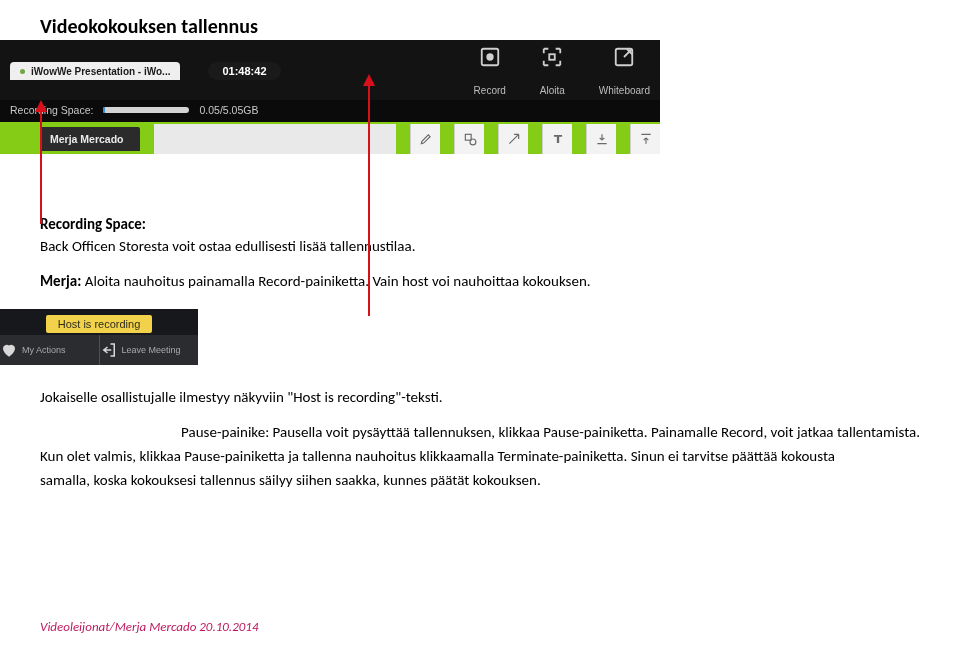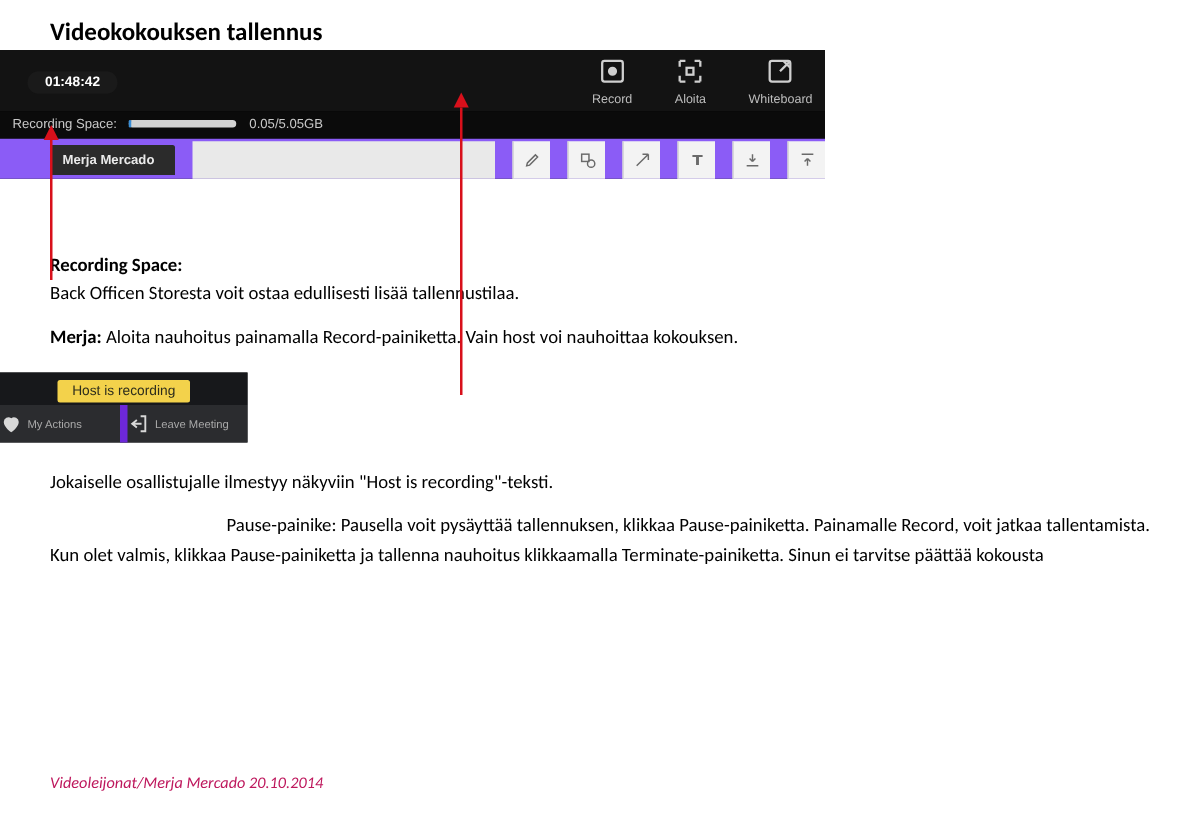--- a/index.html
+++ b/index.html
@@ -47,41 +47,41 @@
     }
     .tab .dot { width: 5px; height: 5px; border-radius: 50%; background: #6ea743; display: inline-block; }
     .badge-time {
       background: #1a1a1a;
       border-radius: 10px;
       font-size: 11px;
       font-weight: bold;
       padding: 3px 14px;
       margin-left: 12px;
     }
-    .ctl { display: flex; flex-direction: column; align-items: center; color: #bdbdbd; cursor: pointer; gap: 6px; }
+    .ctl { display: flex; flex-direction: column; align-items: center; color: #bdbdbd; cursor: pointer; gap: 17px; }
     .ctl .icon { width: 22px; height: 22px; display: flex; align-items: center; justify-content: center; }
     .ctl-label { font-size: 10px; }
     .ctl + .ctl { margin-left: 18px; }
     .shot1-row2 {
       background: #0b0b0b;
       display: flex;
       align-items: center;
       padding: 4px 10px 6px;
       font-size: 10.5px;
       color: #c8c8c8;
       gap: 10px;
     }
     .prog-outer {
       width: 86px; height: 6px; border-radius: 3px; background: #d3d3d3; position: relative;
     }
     .prog-inner { position: absolute; left: 0; top: 0; bottom: 0; width: 2px; background: #3a8ed6; border-radius: 3px; }
 
     
     .shot1-wb {
-      background: #8b5cf6;
+      background: #84cc16;
       display: flex;
       align-items: center;
       padding: 2px 0 0 0;
       gap: 14px;
     }
     .wb-name {
       background: #2b2b2b;
       color: #eaeaea;
       font-size: 10.5px;
       font-weight: bold;
@@ -136,35 +136,39 @@
     .shot2-row2 { display: flex; }
     .shot2-item {
       flex: 1;
       background: #2b2c2f;
       display: flex; flex-direction: row; align-items: center;
       padding: 6px 0 6px;
       gap: 4px;
       color: #a9a9a9;
       font-size: 9px;
     }
-    .shot2-item + .shot2-item { border-left: 6px solid #6d28d9; }
+    .shot2-item + .shot2-item { border-left: 1px solid #6d28d9; }
     .shot2-item .icon { width: 18px; height: 18px; display: flex; align-items: center; justify-content: center; }
 
     .para-block2 { margin-top: 22px; font-size: 15px; line-height: 1.4; }
     .para-block2 p { margin-bottom: 3px; }
 
     .footer { position: absolute; bottom: 28px; left: 40px; font-size: 13px; color: #be185d; font-style: italic; }
   </style>
 </head>
 <body>
 
 <div class="title">Videokokouksen tallennus</div>
 
 <div class="shot1">
   <div class="shot1-top">
+    <div class="tab">
+      <span class="dot"></span>
+      <span>iWowWe Presentation - iWo...</span>
+    </div>
     <div class="badge-time">01:48:42</div>
     <div style="flex:1"></div>
 
     <div class="ctl">
       <div class="icon">
         <svg viewBox="0 0 24 24" fill="none" stroke="#cfcfcf" stroke-width="2">
           <rect x="3" y="3" width="18" height="18" rx="2"></rect>
           <circle cx="12" cy="12" r="3" fill="#cfcfcf"></circle>
         </svg>
       </div>
@@ -277,15 +281,16 @@
     </div>
   </div>
 </div>
 
 <div class="para-block2">
   <p>Jokaiselle osallistujalle ilmestyy näkyviin "Host is recording"-teksti.</p>
   <p style="margin-top:14px;text-align:right;">
     <span>Pause-painike: </span><span>Pausella voit pysäyttää tallennuksen, klikkaa Pause-painiketta. Painamalle Record, voit jatkaa tallentamista.</span>
   </p>
   <p>Kun olet valmis, klikkaa Pause-painiketta ja tallenna nauhoitus klikkaamalla  Terminate-painiketta. Sinun ei tarvitse päättää kokousta</p>
+  <p>samalla, koska kokouksesi tallennus säilyy siihen saakka, kunnes päätät kokouksen.</p>
 </div>
 
 <div class="footer">Videoleijonat/Merja Mercado 20.10.2014</div>
 
 </body></html>

